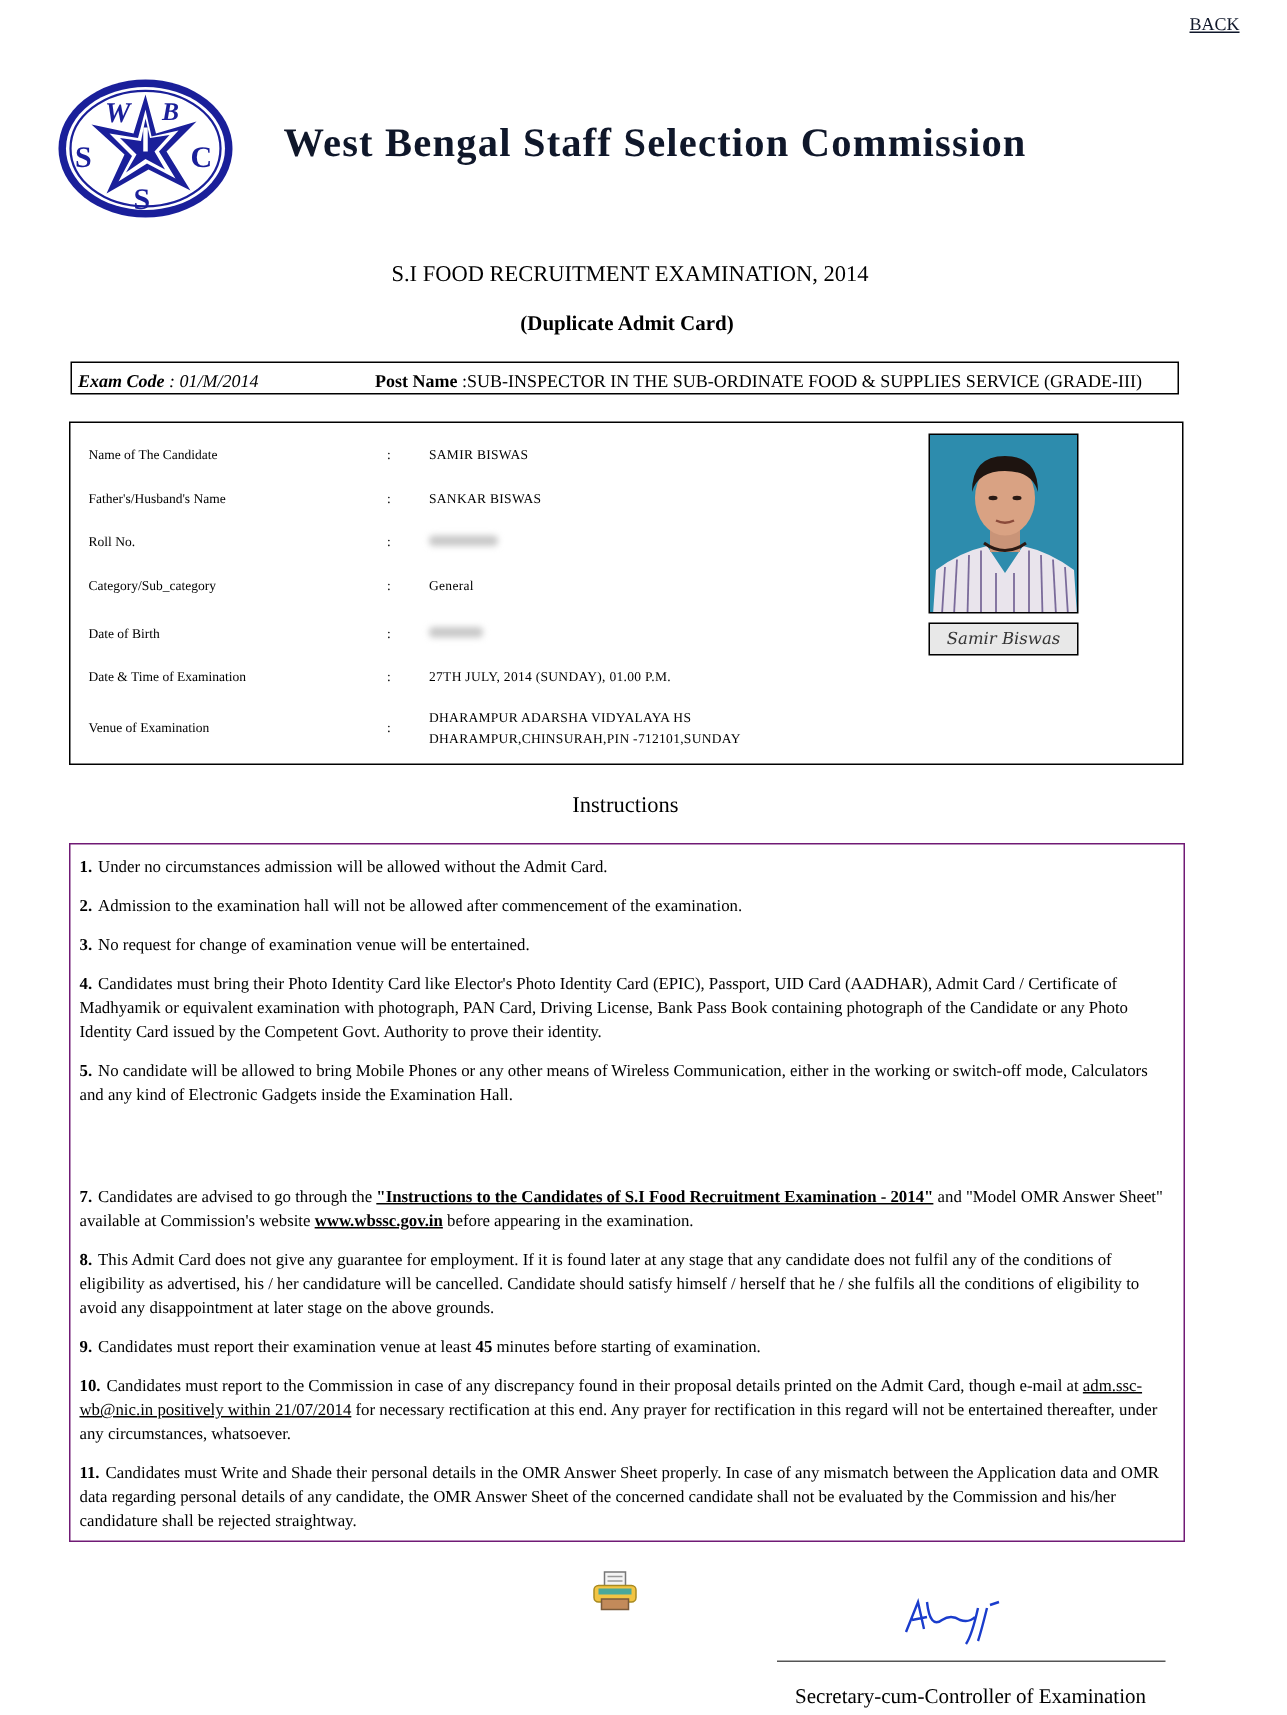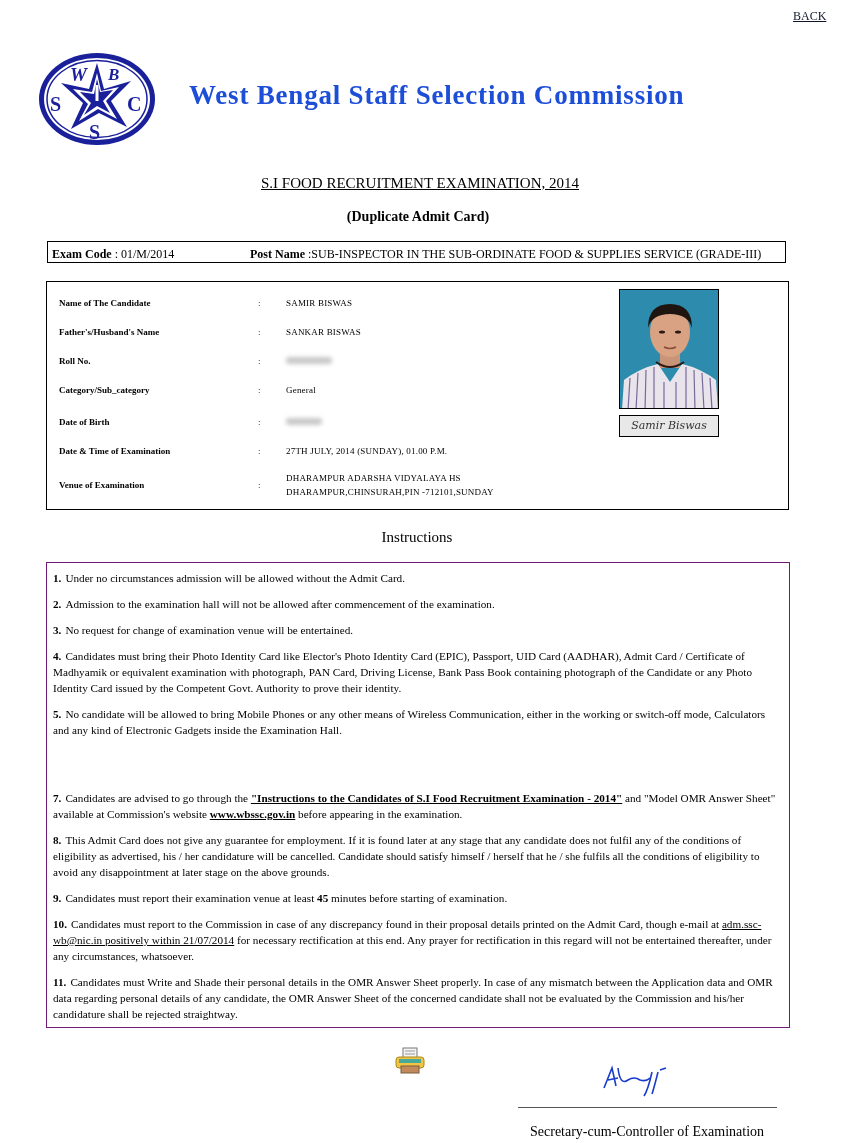--- a/index.html
+++ b/index.html
@@ -8,47 +8,46 @@
       font-family: "Liberation Serif", "DejaVu Serif", serif; color: #000;
     }
     .back-link {
       position: absolute; top: 9px; left: 793px;
       font-size: 12px; color: #0f172a; text-decoration: underline;
       font-family: "Liberation Serif", serif; cursor: pointer;
     }
     .logo { position: absolute; left: 37px; top: 51px; width: 120px; height: 96px; }
     .org-title {
       position: absolute; left: 189px; top: 80px;
-      font-size: 27px; font-weight: bold; color: #1d4ed8;
+      font-size: 27px; font-weight: bold; color: #0f172a;
       font-family: "Liberation Serif", "DejaVu Serif", serif; letter-spacing: 0.8px;
       white-space: nowrap;
     }
     .exam-title {
       position: absolute; top: 175px; left: 0; width: 840px; text-align: center;
       font-size: 15px;
-      text-decoration: underline;
     }
     .dup-title {
       position: absolute; top: 209px; left: 0; width: 836px; text-align: center;
       font-size: 14px; font-weight: bold;
     }
     .code-box {
       position: absolute; left: 47px; top: 241px; width: 739px; height: 22px;
       border: 1px solid #000; font-size: 12px; box-sizing: border-box;
     }
-    .code-box .ec { position: absolute; left: 4px; top: 5px; white-space: nowrap; }
+    .code-box .ec { position: absolute; left: 4px; top: 5px; white-space: nowrap; font-style: italic; }
     .code-box .pn { position: absolute; left: 202px; top: 5px; white-space: nowrap; }
     .code-box b { font-weight: bold; }
 
     .cand-box {
       position: absolute; left: 46px; top: 281px; width: 743px; height: 229px;
       border: 1px solid #000; box-sizing: border-box;
     }
     .row { position: absolute; left: 12px; font-size: 9px; white-space: nowrap; }
-    .row .lbl { position: absolute; left: 0; font-weight: bold; font-family: "Liberation Serif", serif; }
+    .row .lbl { position: absolute; left: 0; font-weight: normal; font-family: "Liberation Serif", serif; }
     .row .colon { position: absolute; left: 199px; }
     .row .val { position: absolute; left: 227px; font-family: "Liberation Serif", serif; letter-spacing: 0.2px; }
     .blur { display: inline-block; width: 46px; height: 7px; background: #c8c8c8; filter: blur(2px); border-radius: 3px; margin-top: 1px; }
 
     .photo {
       position: absolute; left: 572px; top: 7px; width: 100px; height: 120px;
       border: 1px solid #000; box-sizing: border-box; overflow: hidden;
       background: linear-gradient(#2e8fb0, #2a89a8);
     }
     .sig-box {

